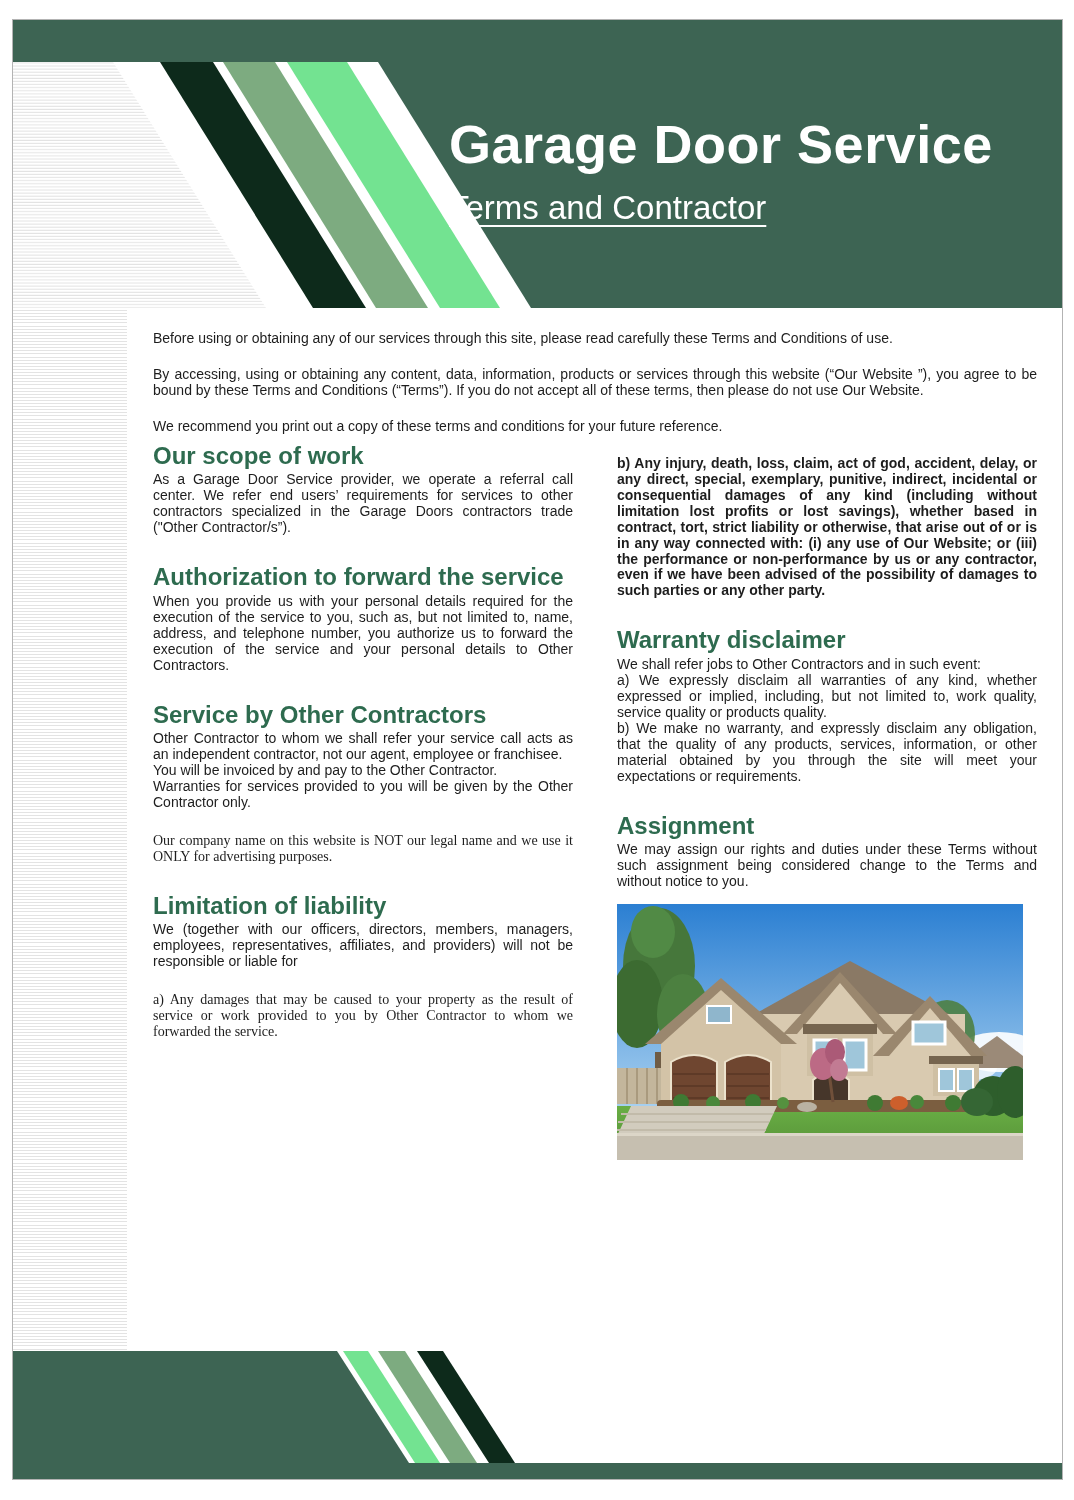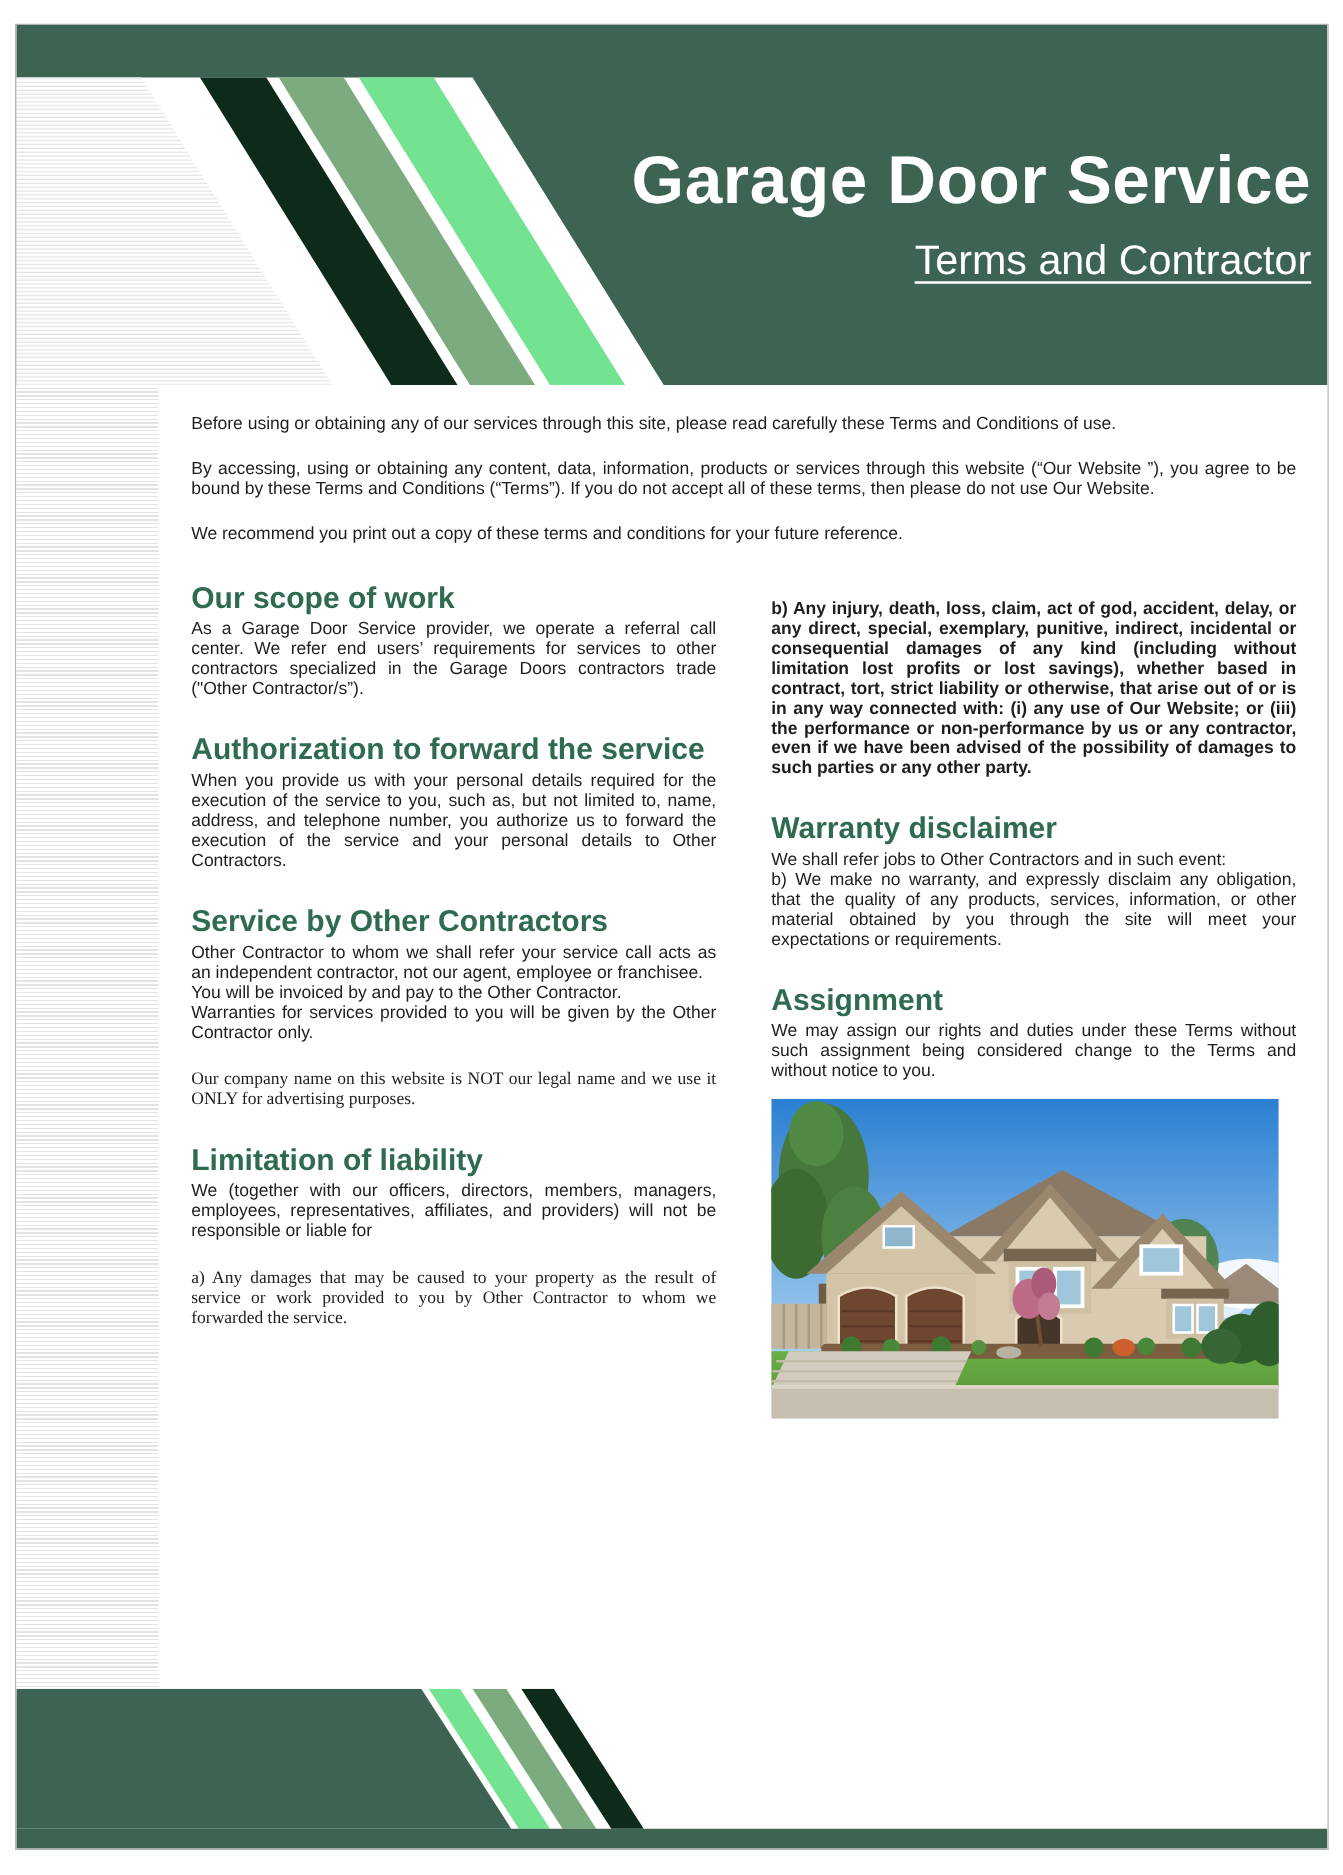--- a/index.html
+++ b/index.html
@@ -8,37 +8,37 @@
     font-family:"Liberation Sans", sans-serif;
   }
   .canvas { position:relative; width:1074px; height:1500px; background:#ffffff; overflow:hidden; }
   .page {
     position:absolute; left:12px; top:19px; width:1049px; height:1459px;
     border:1px solid #b3b3b3; background:#ffffff; overflow:hidden;
   }
   
   .header { position:absolute; top:0; left:0; width:1049px; height:288px; }
   .header svg { display:block; }
-  .title-block { position:absolute; top:96px; left:436px; width:600px; text-align:right; color:#ffffff; }
+  .title-block { position:absolute; top:96px; left:436px; width:600px; text-align:left; color:#ffffff; }
   .title { font-size:54px; font-weight:bold; line-height:1.05; letter-spacing:0.5px; }
   .subtitle {
     display:inline-block; margin-top:16px; font-size:33px;
     text-decoration:underline; text-decoration-thickness:2px; text-underline-offset:6px;
   }
   
   .pinstripe-band {
     position:absolute; left:0; top:288px; width:114px; height:1042px;
     background:repeating-linear-gradient(to bottom, #ffffff 0px, #ffffff 2.1px, #e3e3e3 2.1px, #e3e3e3 3.1px);
   }
   
   .content { position:absolute; left:140px; top:311px; width:884px; color:#1d1d1d; }
   .content p { font-size:14px; line-height:1.14; text-align:justify; margin:0; }
   .intro p { margin-bottom:20px; }
   .intro p:last-child { margin-bottom:0; }
-  .columns { display:flex; gap:44px; margin-top:30px; }
+  .columns { display:flex; gap:44px; margin-top:7px; }
   .col { width:428px; }
   .col section { margin-top:27px; }
   .col section:first-child { margin-top:0; }
   .col.right section:first-child { margin-top:14px;font-weight:bold; }
   h2 { font-size:24px; font-weight:bold; color:#2e6b4f; margin:0 0 3px 0; line-height:1.15; }
   .gap-top { margin-top:22px !important;font-family:Liberation Serif, serif; }
   .photo { margin-top:14px; display:block; }
   
   .bottom-art { position:absolute; left:0; bottom:0; width:1049px; height:128px; }
 </style>
@@ -104,20 +104,21 @@
           </section>
         </div>
 
         <div class="col right">
           <section>
             <p>b) Any injury, death, loss, claim, act of god, accident, delay, or any direct, special, exemplary, punitive, indirect, incidental or consequential damages of any kind (including without limitation lost profits or lost savings), whether based in contract, tort, strict liability or otherwise, that arise out of or is in any way connected with: (i) any use of Our Website; or (iii) the performance or non-performance by us or any contractor, even if we have been advised of the possibility of damages to such parties or any other party.</p>
           </section>
           <section>
             <h2>Warranty disclaimer</h2>
             <p>We shall refer jobs to Other Contractors and in such event:</p>
+            <p>a) We expressly disclaim all warranties of any kind, whether expressed or implied, including, but not limited to, work quality, service quality or products quality.</p>
             <p>b) We make no warranty, and expressly disclaim any obligation, that the quality of any products, services, information, or other material obtained by you through the site will meet your expectations or requirements.</p>
           </section>
           <section>
             <h2>Assignment</h2>
             <p>We may assign our rights and duties under these Terms without such assignment being considered change to the Terms and without notice to you.</p>
           </section>
 
           <svg class="photo" width="406" height="256" viewBox="0 0 406 256">
             <defs>
               <linearGradient id="skyG" x1="0" y1="0" x2="0" y2="1">

